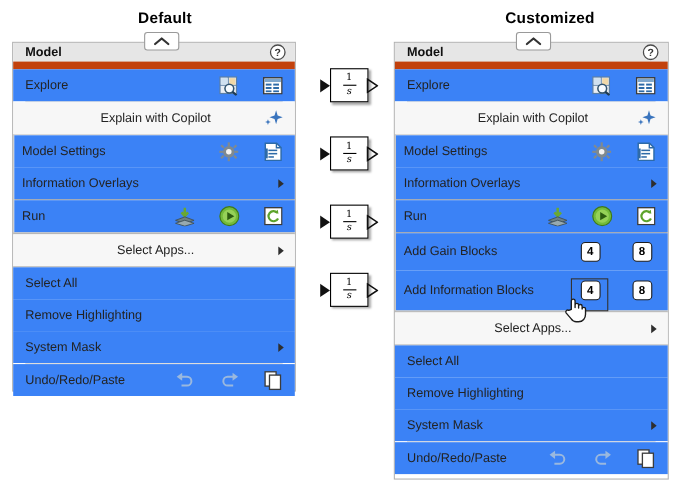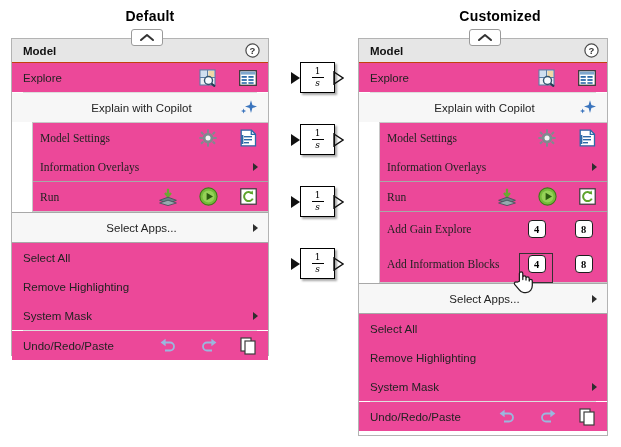--- a/index.html
+++ b/index.html
@@ -47,58 +47,57 @@
     box-sizing:border-box;
     display:flex;align-items:center;justify-content:center;
   }
   #panel-default .chevron-tab{left:119px;}
   #panel-custom .chevron-tab{left:110px;}
   .chevron-tab svg{display:block;}
 
   .menu-header{
     height:24px;
     background:#e6e6e6;
-    border-bottom:1px solid #c2410c;
+    border-bottom:7px solid #c2410c;
     display:flex;align-items:center;
     padding:0 8px 0 11px;
     box-sizing:border-box;
   }
   .menu-header .htxt{font-weight:bold;font-size:11.5px;color:#111;flex:1;}
   .help-icon{width:15px;height:15px;}
 
   .menu-row{
     position:relative;
     height:29px;
     display:flex;
     align-items:center;
     padding-left:11px;
     padding-right:8px;
     box-sizing:border-box;
-    background:#ec4899;
+    background:#3b82f6;
   }
   .menu-row.tint{background:#f7f7f7;justify-content:center;}
   .menu-row .lbl{font-size:11.5px;color:#232323;white-space:nowrap;}
   .menu-row .icons{
     position:absolute;right:0;top:0;height:100%;
     display:flex;align-items:center;
   }
   .icon-slot{
     width:40px;height:29px;
     display:flex;align-items:center;justify-content:center;
   }
   .sep-thin{height:1px;background:#dddddd;margin:0 11px;}
   .sep-thick{height:1px;background:#a8a8a8;}
 
   
   .group-box{
     border:1px solid #c8c8c8;
     border-right:none;
-    margin-left:20px;
-    box-sizing:border-box;
-    font-family:Liberation Serif, serif;
+    margin-left:0;
+    box-sizing:border-box;
   }
   .group-box .menu-row{padding-left:7px;}
 
   .arrow-sub{
     width:0;height:0;
     border-left:5px solid #2e2e2e;
     border-top:4px solid transparent;
     border-bottom:4px solid transparent;
     margin-right:2px;
   }
@@ -515,21 +514,21 @@
               <rect x="0.8" y="0.8" width="15.4" height="15.4" fill="#fff" stroke="#3a3a3a" stroke-width="1.2"></rect>
               <path d="M12 5.3 A4.6 4.6 0 1 0 12.8 10.6" fill="none" stroke="#5da32b" stroke-width="2"></path>
               <polygon points="12.6,2.6 13.1,6.4 9.4,5.5" fill="#5da32b"></polygon>
             </svg>
           </span>
         </span>
       </div>
       <div class="sep-thick"></div>
 
       <div class="menu-row" style="height:34px;">
-        <span class="lbl">Add Gain Explore</span>
+        <span class="lbl">Add Gain Blocks</span>
         <span class="icons">
           <span class="icon-slot" style="width:47px;">
             <span class="numbtn">4</span>
           </span>
           <span class="icon-slot" style="width:47px;">
             <span class="numbtn">8</span>
           </span>
         </span>
       </div>
 

